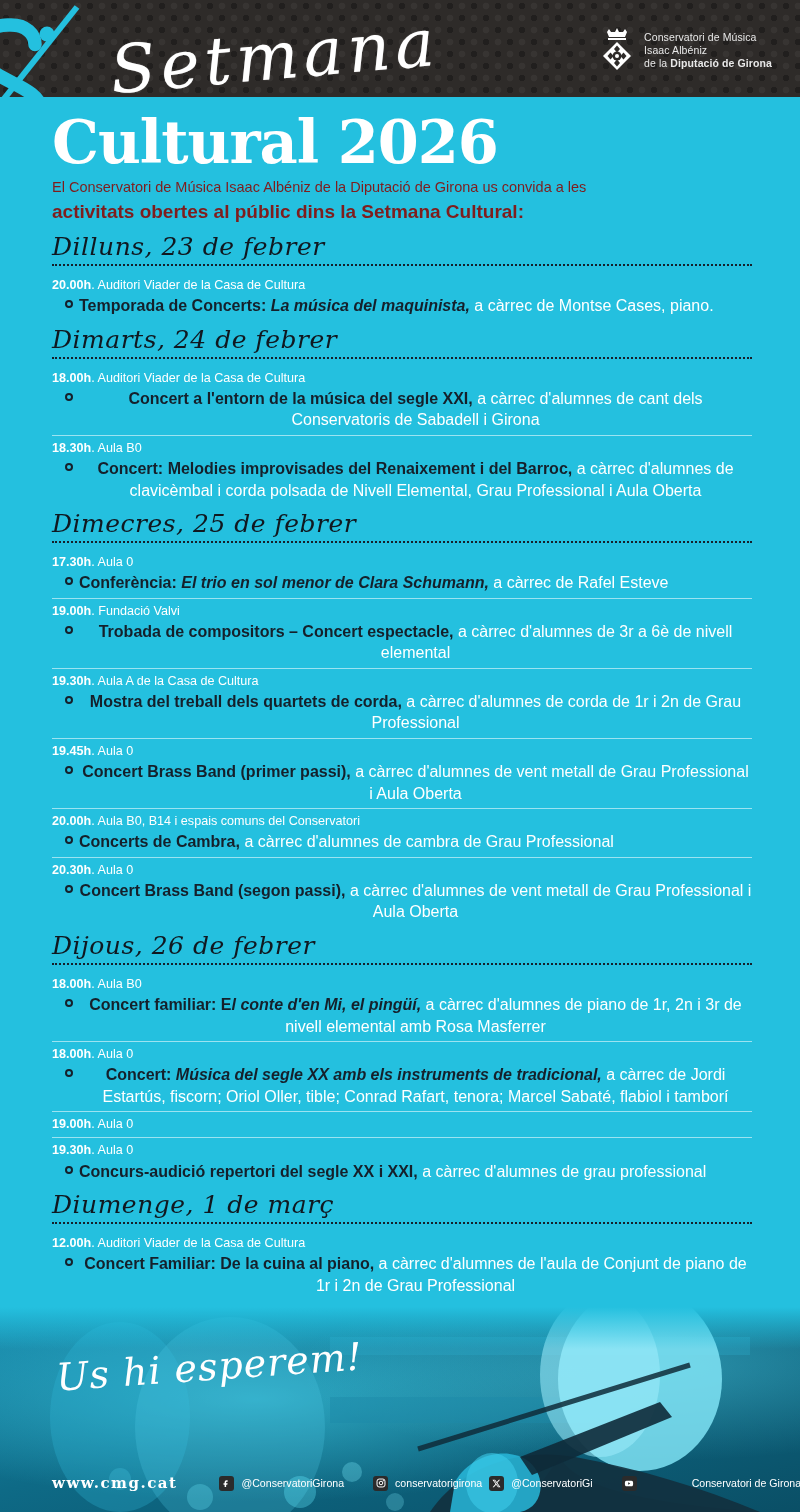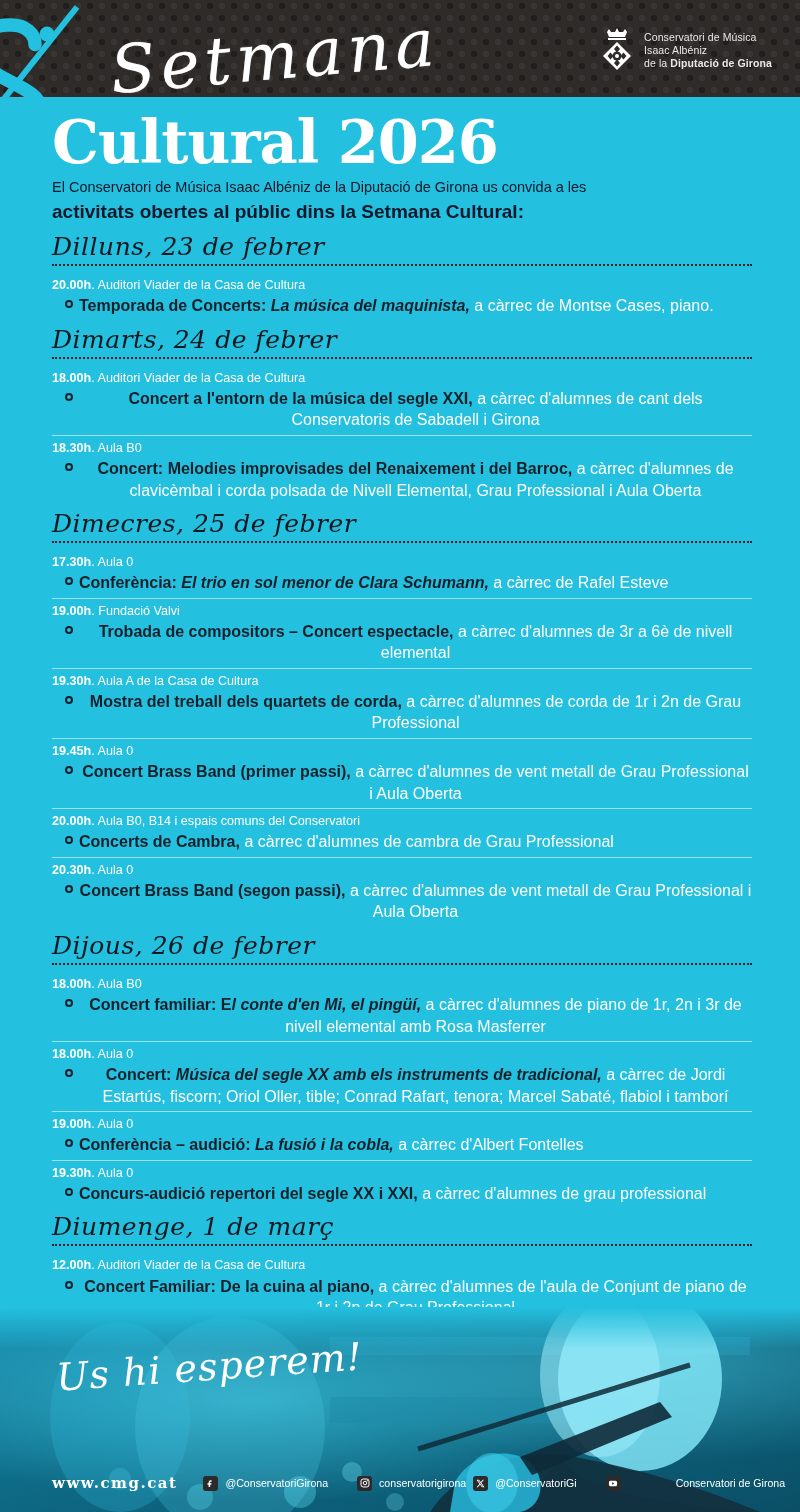--- a/index.html
+++ b/index.html
@@ -85,21 +85,21 @@
     letter-spacing: -1px;
     white-space: nowrap;
   }
 
   
   .intro {
     position: absolute;
     left: 52px;
     top: 176px;
     width: 700px;
-    color: #0f172a;
+    color: #7f1d1d;
   }
   .intro .line1 { font-size: 14.5px; line-height: 1.55; }
   .intro .line2 { font-size: 19px; font-weight: 700; line-height: 1.5; }
 
   
   .schedule {
     position: absolute;
     left: 52px;
     top: 232px;
     width: 700px;
@@ -190,21 +190,21 @@
     white-space: nowrap;
   }
   .footer-bar {
     position: absolute;
     left: 0;
     bottom: 20px;
     width: 800px;
     display: flex;
     align-items: center;
     padding: 0 24px 0 52px;
-    gap: 0;
+    gap: 16px;
   }
   .web {
     font-family: "DejaVu Serif", serif;
     font-weight: 700;
     font-size: 15px;
     color: #ffffff;
     letter-spacing: 1.5px;
     white-space: nowrap;
   }
   .social {
@@ -359,24 +359,20 @@
         </div>
         <div class="event">
           <div class="ev-when"><span class="t">18.00h</span><span>. Aula 0</span></div>
           <div class="ev-body">
             <span class="bullet"></span>
             <div class="ev-text"><span class="hl">Concert:</span><span class="hl-i"> Música del segle XX amb els instruments de tradicional,</span><span> a càrrec de Jordi Estartús, fiscorn; Oriol Oller, tible; Conrad Rafart, tenora; Marcel Sabaté, flabiol i tamborí</span></div>
           </div>
         </div>
         <div class="event">
           <div class="ev-when"><span class="t">19.00h</span><span>. Aula 0</span></div>
-          <div class="ev-body">
-            <span class="bullet"></span>
-            <div class="ev-text"><span class="hl">Conferència – audició:</span><span class="hl-i"> La fusió i la cobla,</span><span> a càrrec d'Albert Fontelles</span></div>
-          </div>
         </div>
         <div class="event last">
           <div class="ev-when"><span class="t">19.30h</span><span>. Aula 0</span></div>
           <div class="ev-body">
             <span class="bullet"></span>
             <div class="ev-text"><span class="hl">Concurs-audició repertori del segle XX i XXI,</span><span class="hl-i"></span><span> a càrrec d'alumnes de grau professional</span></div>
           </div>
         </div>
       </div>
       <div class="day-block">

